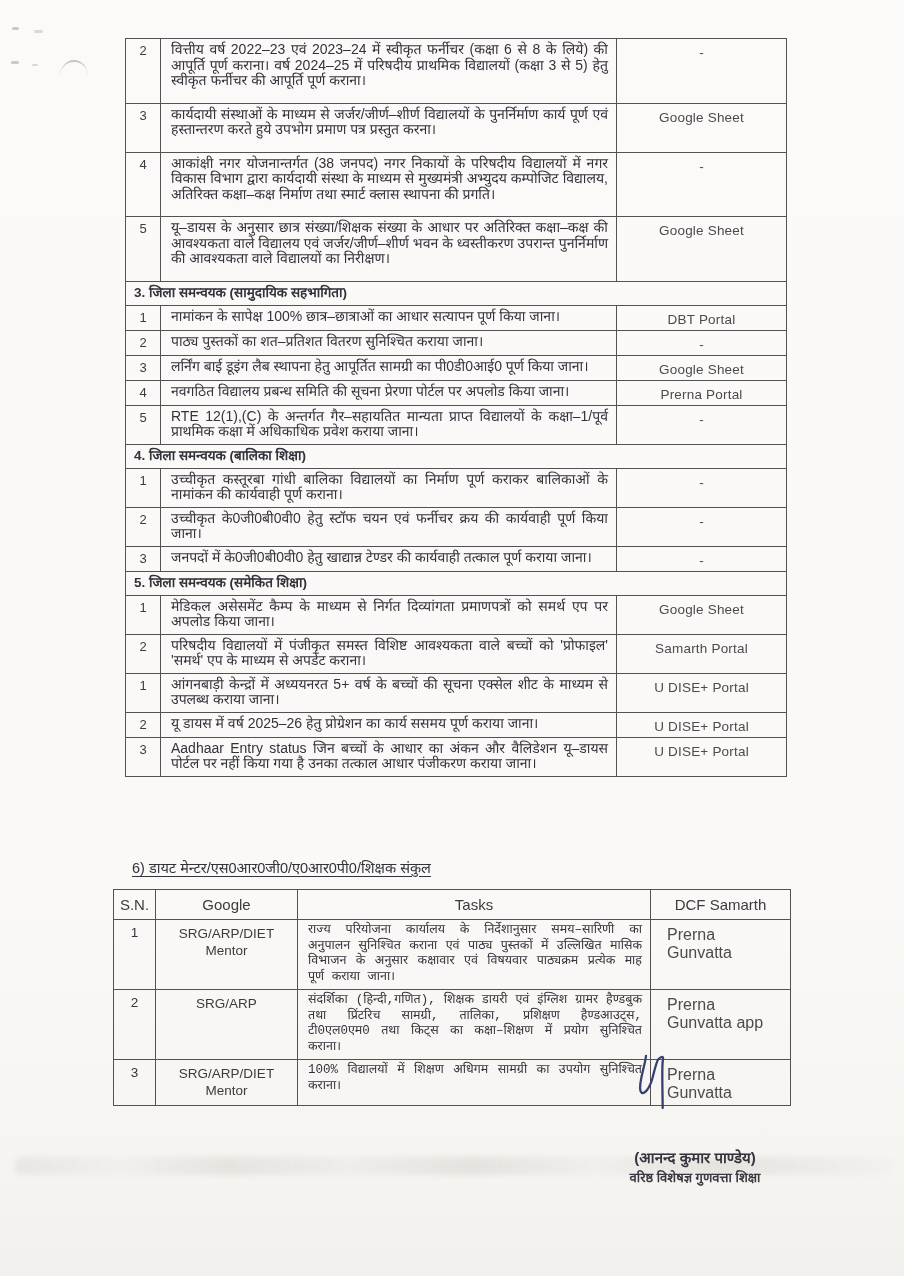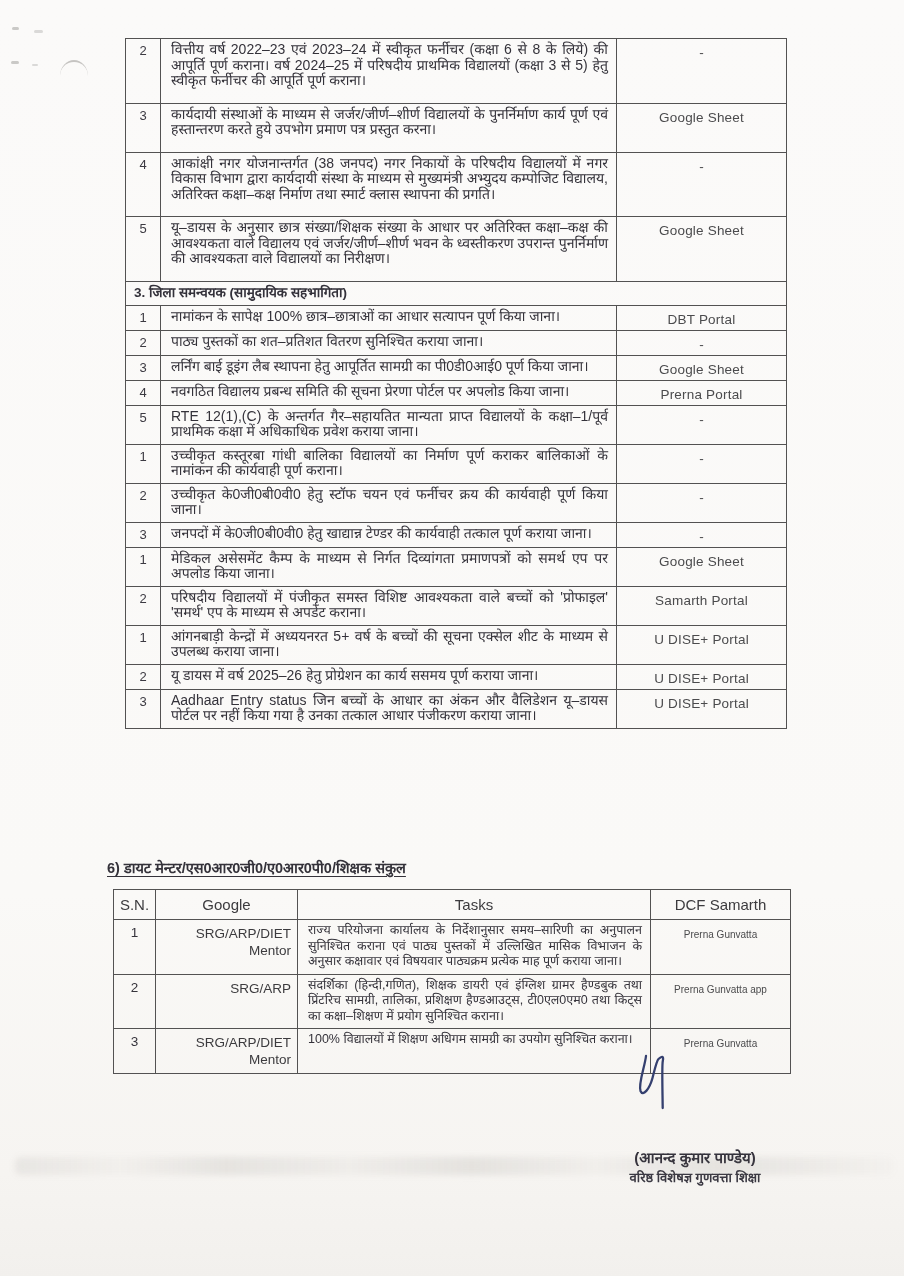--- a/index.html
+++ b/index.html
@@ -39,38 +39,38 @@
     padding:6px 4px 3px; letter-spacing:.2px;
   }
   .t1 tr.g0 .sn, .t1 tr.g0 .task { padding-bottom:14px; }
   .t1 .section-row td {
     font-weight:bold; font-size:13.5px; padding:3px 6px 4px 8px;
     line-height:16px; color:#33313a;margin-top:12px;
   }
 
   
   .heading6 {
-    position:absolute; left:107px; top:857px;
-    font-weight:bold; font-size:14.5px; color:#34323a;
+    position:absolute; left:132px; top:857px;
+    font-weight:normal; font-size:14.5px; color:#34323a;
     text-decoration:underline; text-underline-offset:3px;
   }
 
   
   .t2 { position:absolute; left:113px; top:889px; width:677px; }
   .t2 th {
     font-size:15px; font-weight:normal; text-align:center;
     padding:6px 4px; color:#3c3b3e; vertical-align:middle;
   }
   .t2 .sn { text-align:center; font-size:13.5px; padding:5px 2px; }
-  .t2 .nodal { text-align:right; font-size:13.5px; line-height:17px; padding:5px 6px; color:#3c3b3e; }
+  .t2 .nodal { text-align:center; font-size:13.5px; line-height:17px; padding:5px 6px; color:#3c3b3e; }
   .t2 .task {
     font-size:12.5px; line-height:15.5px; text-align:justify;
-    padding:3px 8px 4px 10px; color:#34323a;
-  }
-  .t2 .platform { text-align:center; font-size:10px; color:#4b4b4d; padding:6px 4px 3px; line-height:18px; }
+    padding:3px 8px 4px 10px; color:#34323a;font-family:Liberation Mono, monospace;
+  }
+  .t2 .platform { font-size:16px; color:#4b4b4d; padding:6px 16px 3px; line-height:18px; }
 
   
   .sig-ink { position:absolute; left:636px; top:1052px; width:52px; height:62px; }
   .sig-block { position:absolute; left:580px; top:1148px; width:230px; text-align:center; }
   .sig-name { font-size:15px; font-weight:bold; color:#33313b; line-height:20px; }
   .sig-title { font-size:13px; font-weight:bold; color:#3a3842; line-height:19px; }
 
   
   .smudge {
     position:absolute; left:15px; right:10px; top:1157px; height:18px;
@@ -141,34 +141,40 @@
         <tr class="">
           <td class="sn">4</td>
           <td class="task">नवगठित विद्यालय प्रबन्ध समिति की सूचना प्रेरणा पोर्टल पर अपलोड किया जाना।</td>
           <td class="platform">Prerna Portal</td>
         </tr>
         <tr class="">
           <td class="sn">5</td>
           <td class="task">RTE 12(1),(C) के अन्तर्गत गैर–सहायतित मान्यता प्राप्त विद्यालयों के कक्षा–1/पूर्व प्राथमिक कक्षा में अधिकाधिक प्रवेश कराया जाना।</td>
           <td class="platform">-</td>
         </tr>
+        <tr class="section-row">
+          <td class="" colspan="3">4. जिला समन्वयक (बालिका शिक्षा)</td>
+        </tr>
         <tr class="">
           <td class="sn">1</td>
           <td class="task">उच्चीकृत कस्तूरबा गांधी बालिका विद्यालयों का निर्माण पूर्ण कराकर बालिकाओं के नामांकन की कार्यवाही पूर्ण कराना।</td>
           <td class="platform">-</td>
         </tr>
         <tr class="">
           <td class="sn">2</td>
           <td class="task">उच्चीकृत के0जी0बी0वी0 हेतु स्टॉफ चयन एवं फर्नीचर क्रय की कार्यवाही पूर्ण किया जाना।</td>
           <td class="platform">-</td>
         </tr>
         <tr class="">
           <td class="sn">3</td>
           <td class="task">जनपदों में के0जी0बी0वी0 हेतु खाद्यान्न टेण्डर की कार्यवाही तत्काल पूर्ण कराया जाना।</td>
           <td class="platform">-</td>
+        </tr>
+        <tr class="section-row">
+          <td class="" colspan="3">5. जिला समन्वयक (समेकित शिक्षा)</td>
         </tr>
         <tr class="">
           <td class="sn">1</td>
           <td class="task">मेडिकल असेसमेंट कैम्प के माध्यम से निर्गत दिव्यांगता प्रमाणपत्रों को समर्थ एप पर अपलोड किया जाना।</td>
           <td class="platform">Google Sheet</td>
         </tr>
         <tr class="">
           <td class="sn">2</td>
           <td class="task">परिषदीय विद्यालयों में पंजीकृत समस्त विशिष्ट आवश्यकता वाले बच्चों को 'प्रोफाइल' 'समर्थ' एप के माध्यम से अपडेट कराना।</td>
           <td class="platform">Samarth Portal</td>

